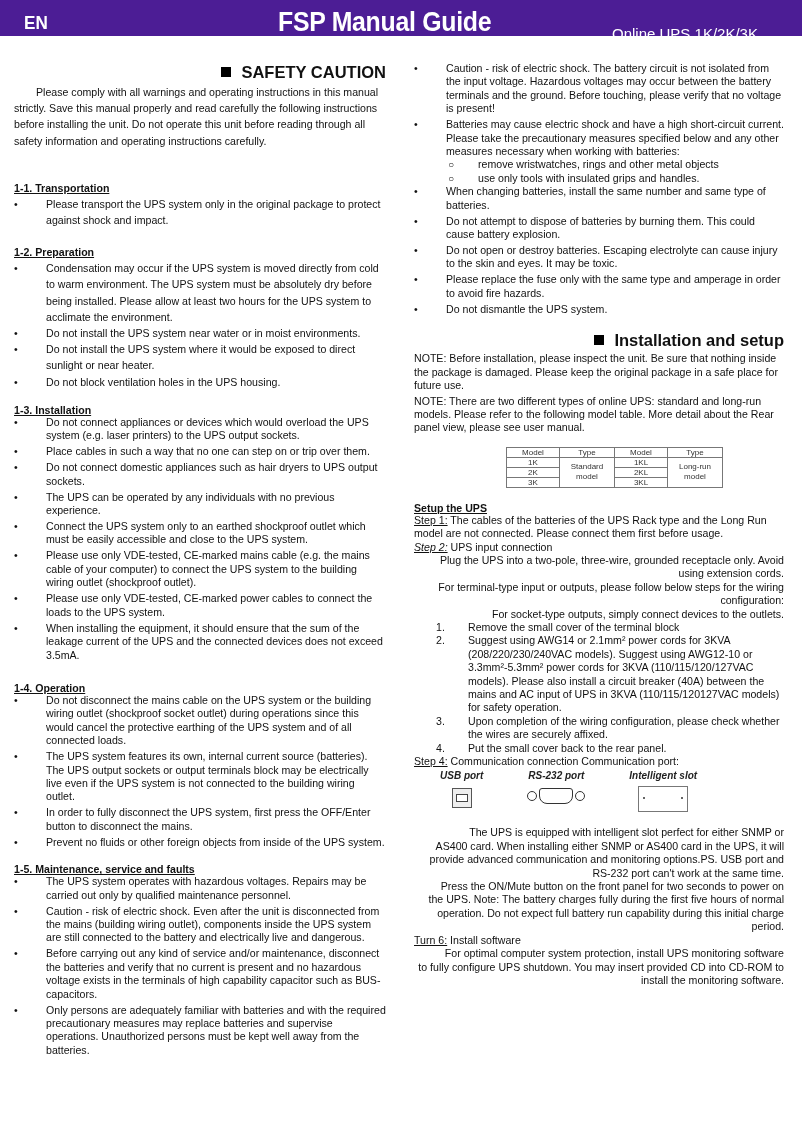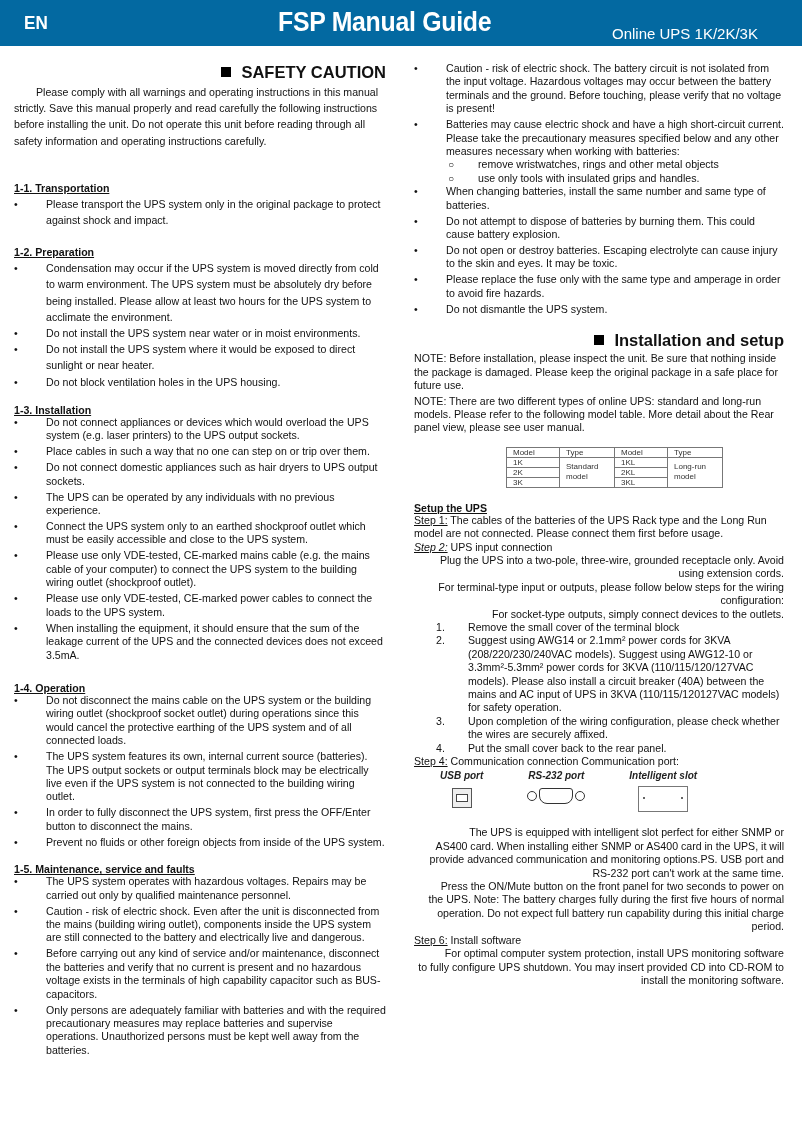--- a/index.html
+++ b/index.html
@@ -1,21 +1,21 @@
 <!DOCTYPE html>
 <html><head>
 <meta charset="utf-8">
 <style>
   html, body { margin: 0; padding: 0; background: #ffffff; }
   body {
     width: 802px; height: 1134px; position: relative; overflow: hidden;
     font-family: "Liberation Sans", sans-serif; color: #111; font-size: 10.6px;
   }
   .header {
-    position: absolute; left: 0; top: 0; width: 802px; height: 46px; background: #0369a1;
+    position: absolute; left: 0; top: 0; width: 802px; height: 36px; background: #4c1d95;
     color: #fff;
   }
   .header .lang { position: absolute; left: 24px; top: 12px; font-size: 19px; font-weight: bold; transform: scaleX(0.9); transform-origin: left; }
   .header .title { position: absolute; left: 278px; top: 7px; font-size: 27px; font-weight: bold; letter-spacing: -0.3px; transform: scaleX(0.92); transform-origin: left; }
   .header .model { position: absolute; left: 612px; top: 25px; font-size: 15px; }
 
   .col { position: absolute; top: 60px; }
   .col.left { left: 14px; width: 372px; }
   .col.right { left: 414px; width: 370px; }
 
@@ -38,21 +38,21 @@
   ol.num { list-style: none; margin: 0; padding: 0; }
   ol.num li { position: relative; padding-left: 54px; line-height: 13.4px; }
   ol.num li .n { position: absolute; left: 22px; top: 0; }
 
   .u { text-decoration: underline; }
   .i { font-style: italic; }
   .step { line-height: 13.4px; }
   .step-body { text-indent: 22px; line-height: 13.4px; text-align: right; }
 
   table.models { border-collapse: collapse; margin: 12px 0 0 92px; font-size: 8px; color: #333; }
-  table.models td { border: 1px solid #777; padding: 0 6px; height: 9px; line-height: 9px; }
+  table.models td { border: 1px solid #777; padding: 0 6px; text-align: center; height: 9px; line-height: 9px; }
   table.models td.head { width: 40px; }
   table.models td.type { width: 42px; line-height: 10px; }
 
   .ports { display: flex; margin: 2px 0 0 26px; }
   .port { display: flex; flex-direction: column; align-items: center; margin-right: 44px; }
   .port .lbl { font-size: 10px; font-weight: bold; font-style: italic; color: #222; height: 14px; }
   .usb-icon { width: 18px; height: 18px; border: 1px solid #555; margin-top: 4px; display: flex; align-items: center; justify-content: center; background: #eee; }
   .usb-icon span { width: 10px; height: 6px; border: 1px solid #444; background: #fff; }
   .rs232-icon { display: flex; align-items: center; margin-top: 4px; }
   .rs232-icon .screw { width: 8px; height: 8px; border: 1.5px solid #333; border-radius: 50%; }
@@ -198,15 +198,15 @@
       </div>
     </div>
     <div class="port">
       <span class="lbl">Intelligent slot</span>
       <div class="slot-icon"></div>
     </div>
   </div>
 
   <p class="step-body" style="margin-top:14px">The UPS is equipped with intelligent slot perfect for either SNMP or AS400 card. When installing either SNMP or AS400 card in the UPS, it will provide advanced communication and monitoring options.PS. USB port and RS-232 port can't work at the same time.</p>
   <p class="step-body">Press the ON/Mute button on the front panel for two seconds to power on the UPS. Note: The battery charges fully during the first five hours of normal operation. Do not expect full battery run capability during this initial charge period.</p>
-  <p class="step"><span class="u">Step 6:</span><span> Install software</span></p>
+  <p class="step"><span class="u">Turn 6:</span><span> Install software</span></p>
   <p class="step-body">For optimal computer system protection, install UPS monitoring software to fully configure UPS shutdown. You may insert provided CD into CD-ROM to install the monitoring software.</p>
 </div>
 
 </body></html>

